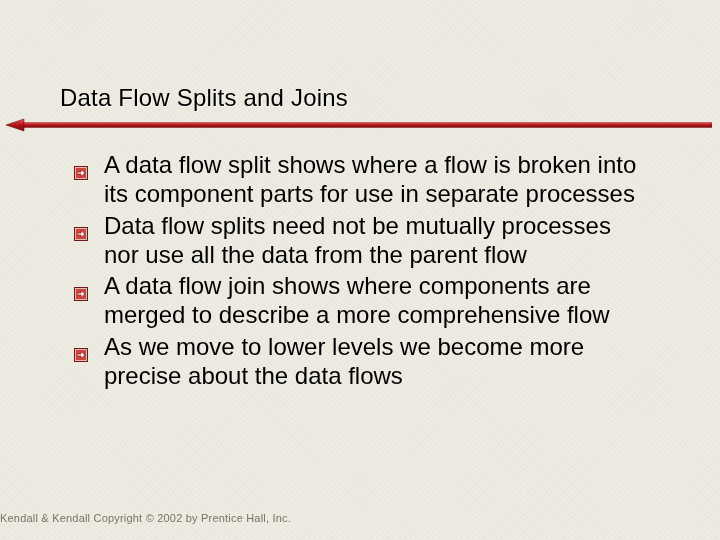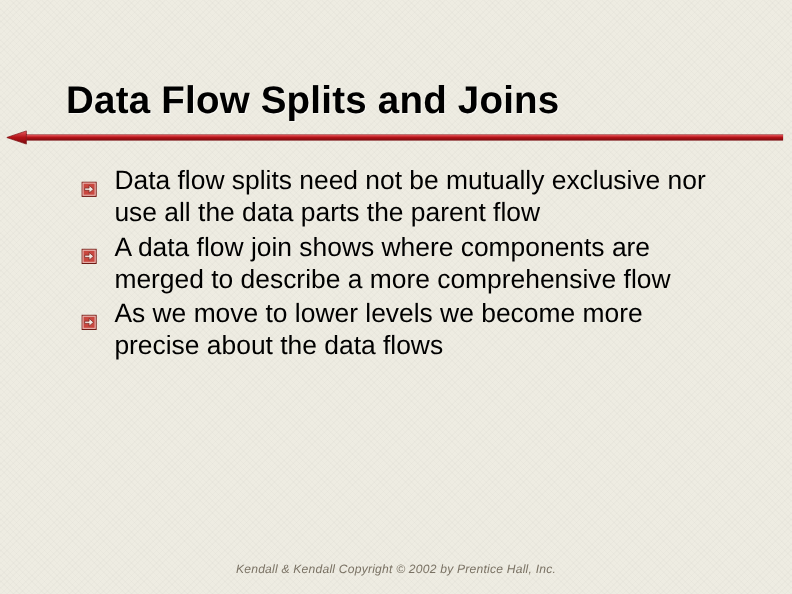--- a/index.html
+++ b/index.html
@@ -25,24 +25,24 @@
       repeating-linear-gradient(-45deg, rgba(0,0,0,0.015) 0 1px, transparent 1px 4px);
     pointer-events: none;
   }
   .slide {
     position: relative;
     padding: 72px 60px 0 60px;
     box-sizing: border-box;
     height: 100%;
   }
   .title {
-    font-weight: 700;
-    font-size: 35px;
+    font-weight: 400;
+    font-size: 24px;
     letter-spacing: 0.2px;
-    margin: 0 0 6px 0;
+    margin: 12px 0 6px 0;
     text-shadow: 1px 1px 0 rgba(255,255,255,0.6);
   }
   .rule {
     position: relative;
     height: 14px;
     margin: 0 0 18px -54px;
     width: 706px;
   }
   .rule svg { display: block; }
   .bullets {
@@ -61,25 +61,24 @@
     left: -30px;
     top: 7px;
     width: 14px;
     height: 14px;
   }
   .credit {
     position: absolute;
     left: 0;
     right: 0;
     bottom: 16px;
-    text-align: center;
+    text-align: left;
     font-size: 11px;
     color: #7a7264;
     letter-spacing: 0.2px;
-    font-style: italic;
   }
 </style>
 </head>
 <body>
 
 <div class="slide">
 
   <h1 class="title">Data Flow Splits and Joins</h1>
 
   <div class="rule">
@@ -100,21 +99,31 @@
 
   <ul class="bullets">
     <li>
       <span class="icon">
         <svg viewBox="0 0 14 14" width="14" height="14">
           <rect x="0.5" y="0.5" width="13" height="13" fill="#c9473f" stroke="#6d1a14"></rect>
           <rect x="1.5" y="1.5" width="11" height="11" fill="none" stroke="#e8b8b3"></rect>
           <polygon points="3,6 7,6 7,3.5 11,7 7,10.5 7,8 3,8" fill="#f2e9e4" stroke="#6d1a14" stroke-width="0.6"></polygon>
         </svg>
       </span>
-      <span>Data flow splits need not be mutually exclusive nor use all the data parts the parent flow</span>
+      <span>A data flow split shows where a flow is broken into its component parts for use in separate processes</span>
+    </li>
+    <li>
+      <span class="icon">
+        <svg viewBox="0 0 14 14" width="14" height="14">
+          <rect x="0.5" y="0.5" width="13" height="13" fill="#c9473f" stroke="#6d1a14"></rect>
+          <rect x="1.5" y="1.5" width="11" height="11" fill="none" stroke="#e8b8b3"></rect>
+          <polygon points="3,6 7,6 7,3.5 11,7 7,10.5 7,8 3,8" fill="#f2e9e4" stroke="#6d1a14" stroke-width="0.6"></polygon>
+        </svg>
+      </span>
+      <span>Data flow splits need not be mutually processes nor use all the data from the parent flow</span>
     </li>
     <li>
       <span class="icon">
         <svg viewBox="0 0 14 14" width="14" height="14">
           <rect x="0.5" y="0.5" width="13" height="13" fill="#c9473f" stroke="#6d1a14"></rect>
           <rect x="1.5" y="1.5" width="11" height="11" fill="none" stroke="#e8b8b3"></rect>
           <polygon points="3,6 7,6 7,3.5 11,7 7,10.5 7,8 3,8" fill="#f2e9e4" stroke="#6d1a14" stroke-width="0.6"></polygon>
         </svg>
       </span>
       <span>A data flow join shows where components are merged to describe a more comprehensive flow</span>

